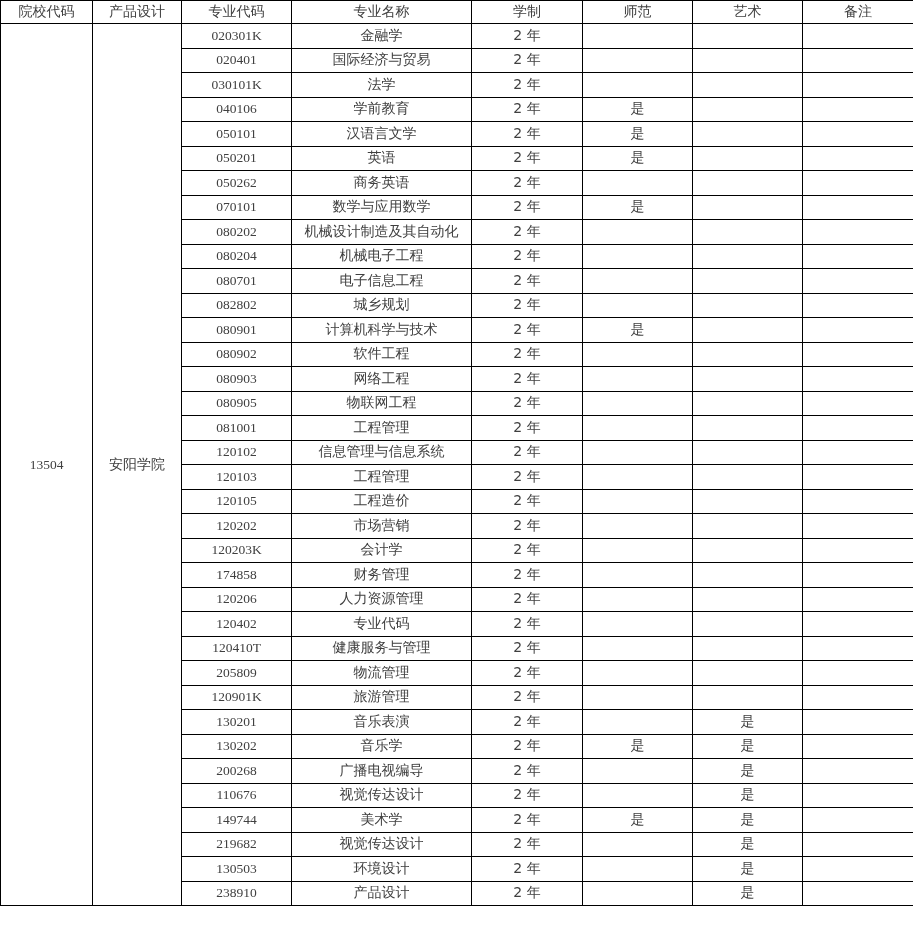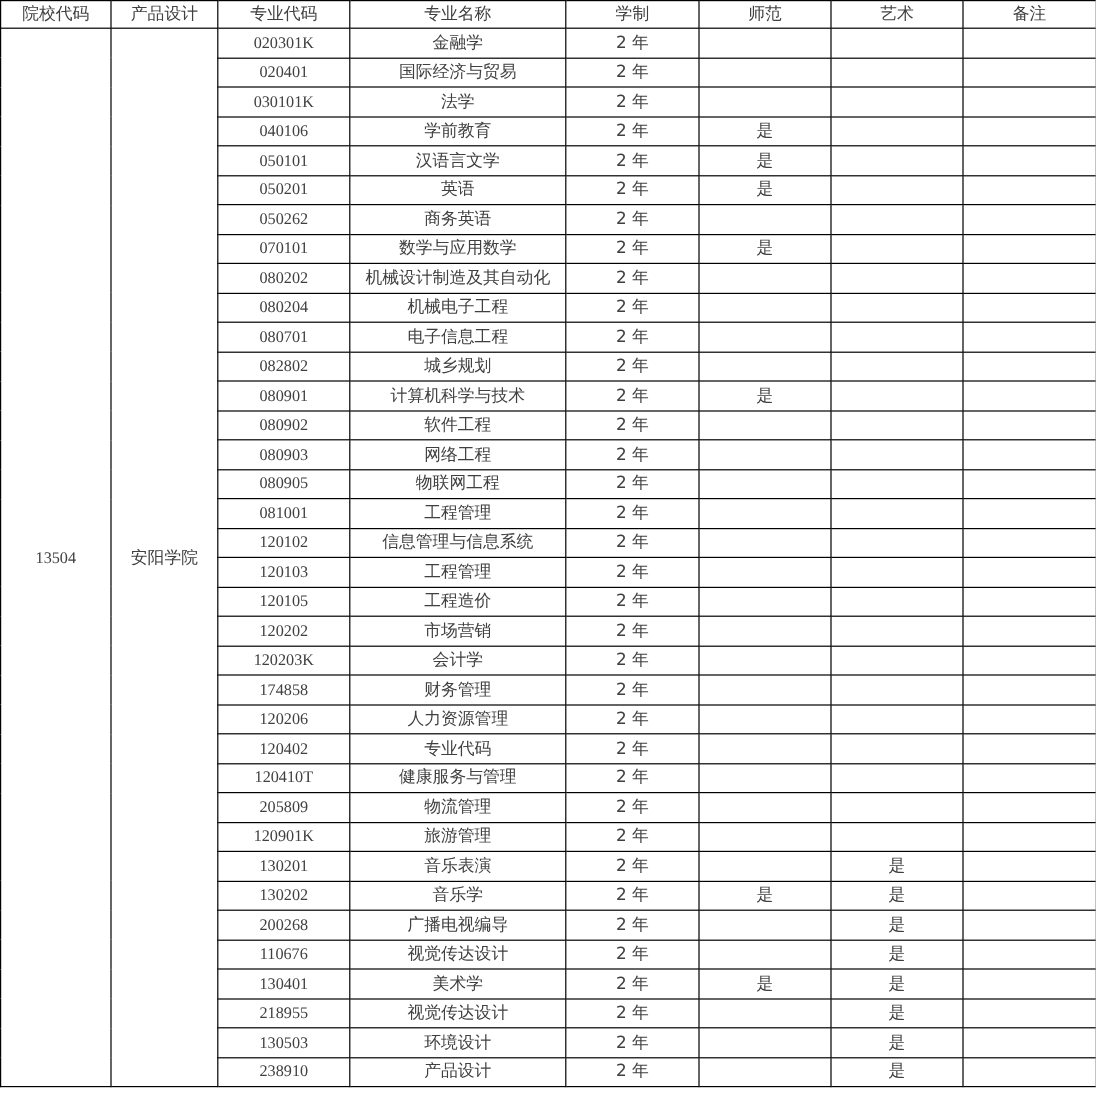--- a/index.html
+++ b/index.html
@@ -304,29 +304,29 @@
       </tr>
       <tr>
         <td class="mono">110676</td>
         <td>视觉传达设计</td>
         <td>2 年</td>
         <td></td>
         <td>是</td>
         <td></td>
       </tr>
       <tr>
-        <td class="mono">130401</td>
+        <td class="mono">149744</td>
         <td>美术学</td>
         <td>2 年</td>
         <td>是</td>
         <td>是</td>
         <td></td>
       </tr>
       <tr>
-        <td class="mono">218955</td>
+        <td class="mono">219682</td>
         <td>视觉传达设计</td>
         <td>2 年</td>
         <td></td>
         <td>是</td>
         <td></td>
       </tr>
       <tr>
         <td class="mono">130503</td>
         <td>环境设计</td>
         <td>2 年</td>

